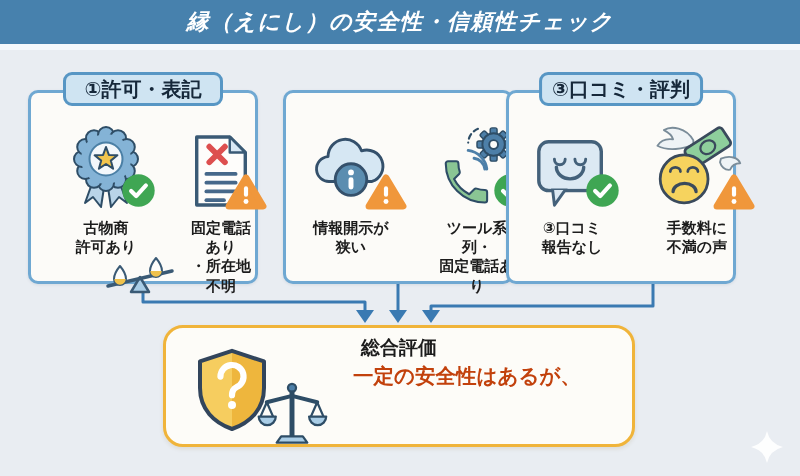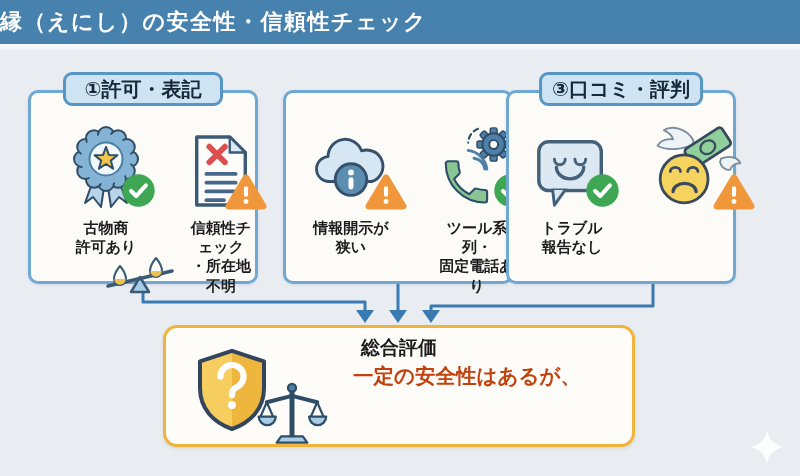--- a/index.html
+++ b/index.html
@@ -1,20 +1,20 @@
 <!DOCTYPE html>
 <html><head>
 <meta charset="utf-8">
 <style>
   html,body{margin:0;padding:0;}
   body{font-family:"DejaVu Sans","Liberation Sans",sans-serif;}
   .stage{position:relative;width:800px;height:476px;background:#e9edf2;overflow:hidden;}
   
   .header{position:absolute;left:0;top:0;width:800px;height:44px;background:#4781ad;
-          display:flex;align-items:center;}
+          display:flex;align-items:center;justify-content:center;font-style:italic;}
   .header .title{color:#ffffff;font-size:22px;font-weight:800;letter-spacing:1.5px;}
   .header-strip{position:absolute;left:0;top:44px;width:800px;height:6px;background:#f4f8fb;}
   
   .card{position:absolute;top:90px;width:230px;height:194px;background:#fcfbf8;
         border:3px solid #6fa8d2;border-radius:10px;box-sizing:border-box;
         box-shadow:0 1px 3px rgba(40,70,100,.10);}
   .card1{left:28px;} .card2{left:283px;} .card3{left:506px;}
   .tab{position:absolute;top:-21px;left:50%;transform:translateX(-50%);
        min-width:160px;height:34px;background:#cfe4f2;border:3px solid #5796c4;border-radius:9px;
        box-sizing:border-box;display:flex;align-items:center;justify-content:center;
@@ -26,21 +26,21 @@
   .badge.ok{right:-8px;bottom:-2px;}
   .badge.warn{right:-12px;bottom:-4px;}
   .item-label{margin-top:8px;font-size:15px;line-height:1.28;font-weight:800;color:#1c1c1c;
               text-align:center;white-space:pre-line;}
   
   .seesaw{position:absolute;left:104px;top:246px;z-index:5;}
   
   .connectors{position:absolute;left:0;top:0;pointer-events:none;}
   
   .eval{position:absolute;left:163px;top:325px;width:472px;height:122px;background:#fdfcf8;
-        border:3px solid #f0b43a;border-radius:14px;box-sizing:border-box;
+        border:3px solid #f0b43a;border-radius:20px;box-sizing:border-box;
         box-shadow:0 2px 4px rgba(120,90,20,.12);padding-left:15px;}
   .eval-title{position:absolute;left:0;right:0;top:7px;text-align:center;
               font-size:19px;font-weight:800;color:#1c1c1c;}
   .eval-body{position:absolute;left:142px;right:6px;top:33px;text-align:center;
              font-size:20.5px;font-weight:800;color:#c2410c;line-height:30px;}
   .eval-shield{position:absolute;left:26px;top:18px;}
   .eval-scale{position:absolute;left:90px;top:50px;}
   .sparkle{position:absolute;left:750px;top:430px;}
 </style>
 </head>
@@ -117,21 +117,21 @@
             </g>
           </svg>
           <span class="badge warn">
             <svg width="42" height="38" viewBox="0 0 44 40">
               <path d="M22,5 L40,35 L4,35 Z" fill="#f0973b" stroke="#f0973b" stroke-width="7" stroke-linejoin="round"></path>
               <rect x="19.8" y="14" width="4.4" height="11" rx="2.2" fill="#ffffff"></rect>
               <circle cx="22" cy="30" r="2.6" fill="#ffffff"></circle>
             </svg>
           </span>
         </span>
-        <div class="item-label">信頼性チェック
+        <div class="item-label">固定電話あり
 ・所在地不明</div>
       </div>
     </div>
   </section>
 
   <section class="card card2">
     <div class="items">
       <div class="item">
         <span class="icon-wrap">
           <svg width="88" height="82" viewBox="0 0 92 84">
@@ -197,21 +197,21 @@
             <path d="M45,26 a5.5,5.5 0 0 0 11,0" stroke="#44617a" stroke-width="3" fill="none" stroke-linecap="round"></path>
             <path d="M26,34 a14,12 0 0 0 28,0" stroke="#44617a" stroke-width="3.5" fill="none" stroke-linecap="round"></path>
           </svg>
           <span class="badge ok">
             <svg width="37" height="37" viewBox="0 0 40 40">
               <circle cx="20" cy="20" r="17.5" fill="#3fa653"></circle>
               <path d="M12,20.5 L17.5,26 L28,14.5" stroke="#ffffff" stroke-width="4.5" fill="none" stroke-linecap="round" stroke-linejoin="round"></path>
             </svg>
           </span>
         </span>
-        <div class="item-label">トラブル
+        <div class="item-label">③口コミ
 報告なし</div>
       </div>
       <div class="item">
         <span class="icon-wrap">
           <svg width="92" height="90" viewBox="0 0 100 96">
             <path d="M46,20 C38,6 22,4 14,9 C20,12 23,15 24,19 C16,18 10,21 7,26 C18,32 36,30 46,24 Z" fill="#eef3f6" stroke="#7a8c99" stroke-width="2" stroke-linejoin="round"></path>
             <path d="M76,40 C86,36 95,39 97,45 C91,45 88,47 86,52 C80,53 76,48 75,44 Z" fill="#eef3f6" stroke="#7a8c99" stroke-width="2" stroke-linejoin="round"></path>
             <g transform="rotate(-33 62 28)">
               <rect x="38" y="16" width="48" height="23" rx="4" fill="#8ecf9c" stroke="#3a4a5c" stroke-width="3"></rect>
               <ellipse cx="62" cy="27.5" rx="8.5" ry="7" fill="none" stroke="#3a4a5c" stroke-width="2.5"></ellipse>
@@ -222,20 +222,22 @@
             <path d="M24,76 a12.5,9 0 0 1 25,0" stroke="#3a4a5c" stroke-width="3.5" fill="none" stroke-linecap="round"></path>
           </svg>
           <span class="badge warn">
             <svg width="42" height="38" viewBox="0 0 44 40">
               <path d="M22,5 L40,35 L4,35 Z" fill="#f0973b" stroke="#f0973b" stroke-width="7" stroke-linejoin="round"></path>
               <rect x="19.8" y="14" width="4.4" height="11" rx="2.2" fill="#ffffff"></rect>
               <circle cx="22" cy="30" r="2.6" fill="#ffffff"></circle>
             </svg>
           </span>
         </span>
+        <div class="item-label">手数料に
+不満の声</div>
       </div>
     </div>
   </section>
 
   <span class="seesaw">
     <svg width="72" height="50" viewBox="0 0 72 50">
       <polygon points="36,31 27,46 45,46" fill="#a9cde6" stroke="#3a5a75" stroke-width="2.5" stroke-linejoin="round"></polygon>
       <path d="M4,40 L68,25" stroke="#3a5a75" stroke-width="3.5" stroke-linecap="round"></path>
       <path d="M16,20 C21,26 22,31 22,33 a6,6 0 0 1 -12,0 C10,31 11,26 16,20 Z" fill="#fdfdfb" stroke="#3a5a75" stroke-width="2" stroke-linejoin="round"></path>
       <path d="M10.3,33 a5.7,5.7 0 0 0 11.4,0 z" fill="#f0c24b"></path>

